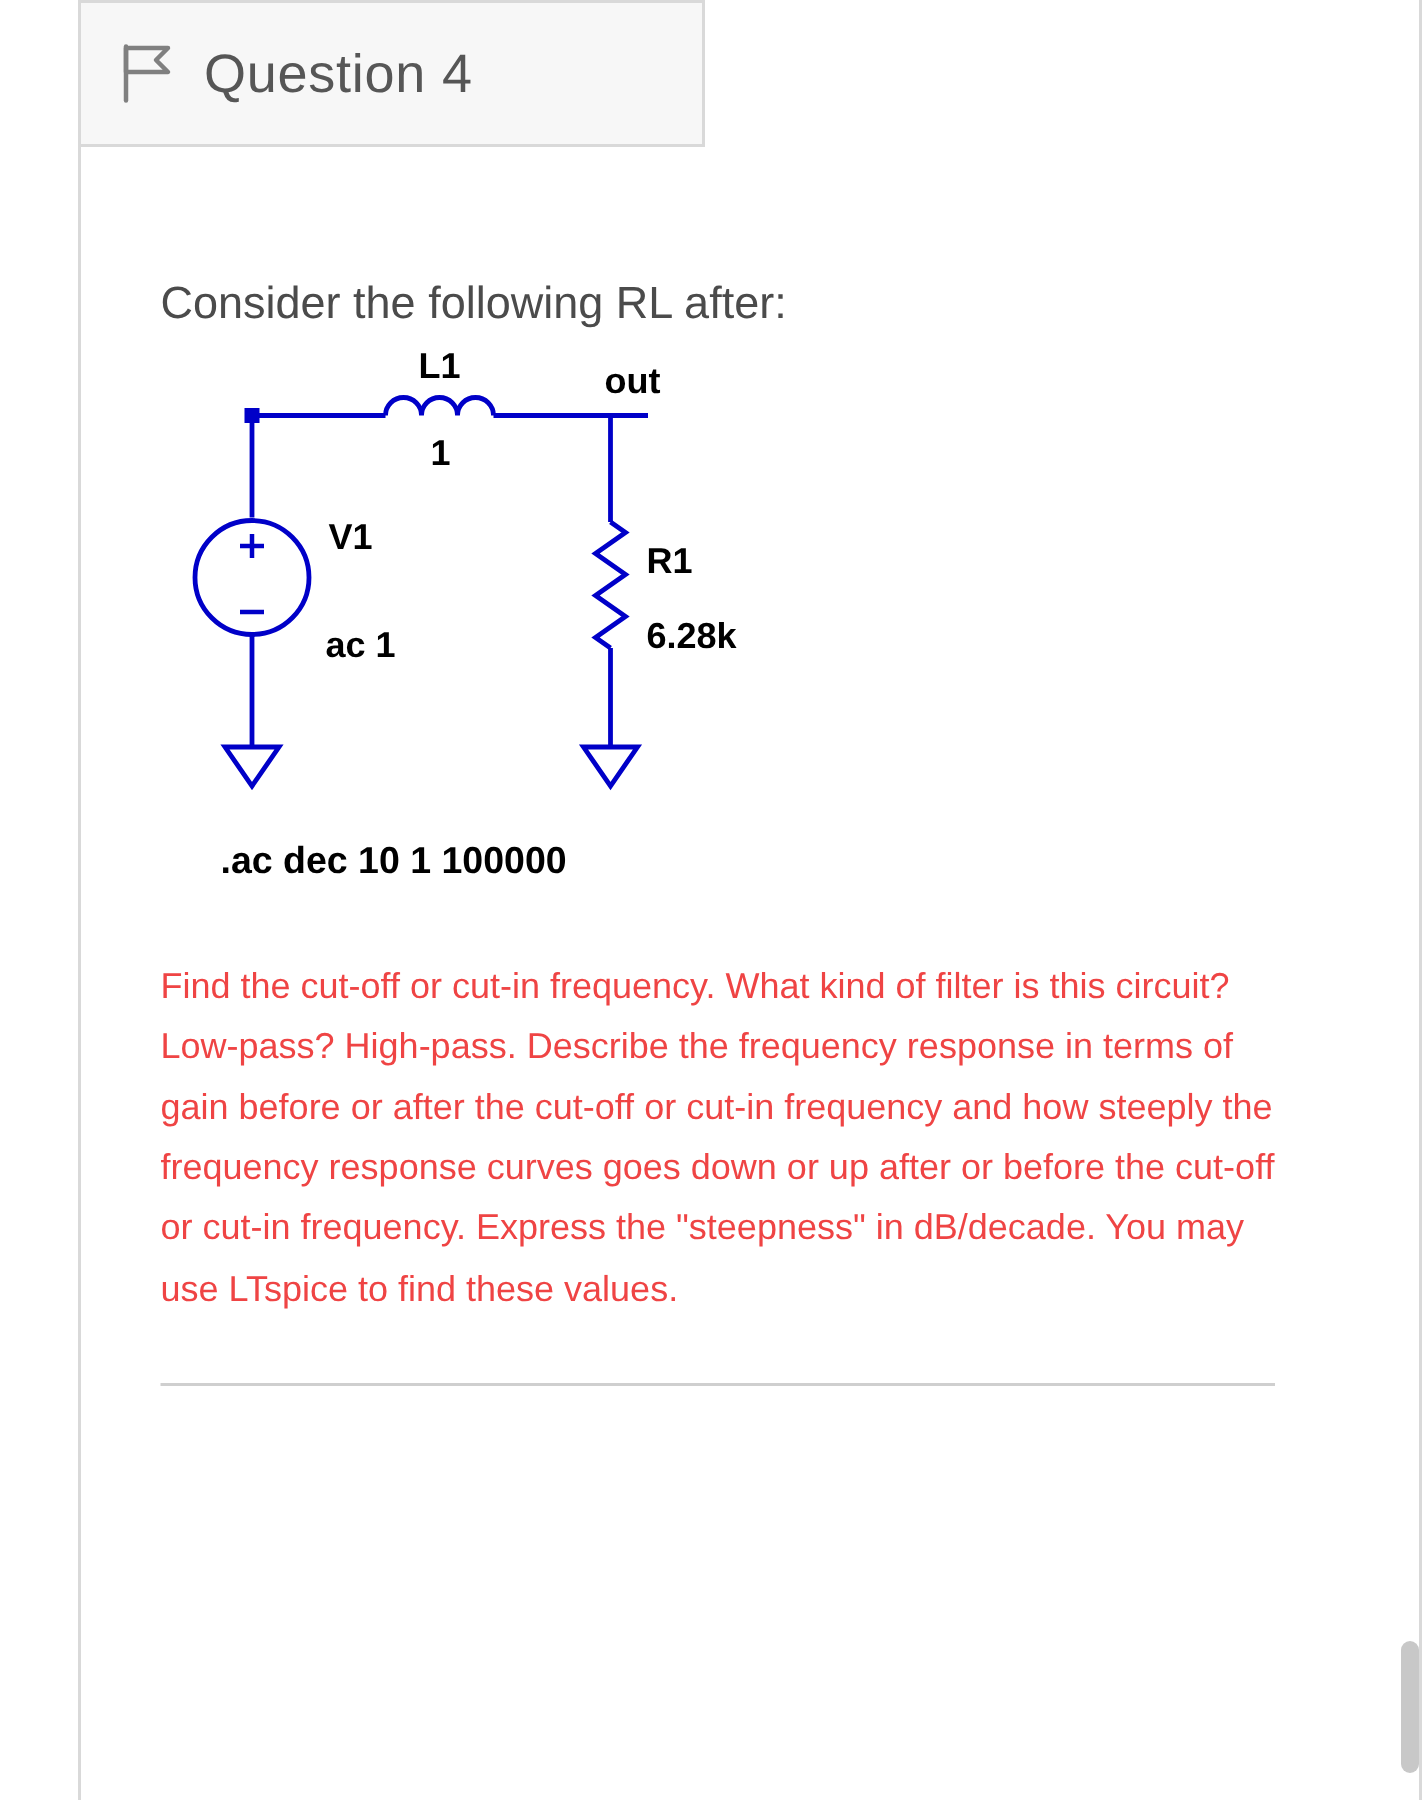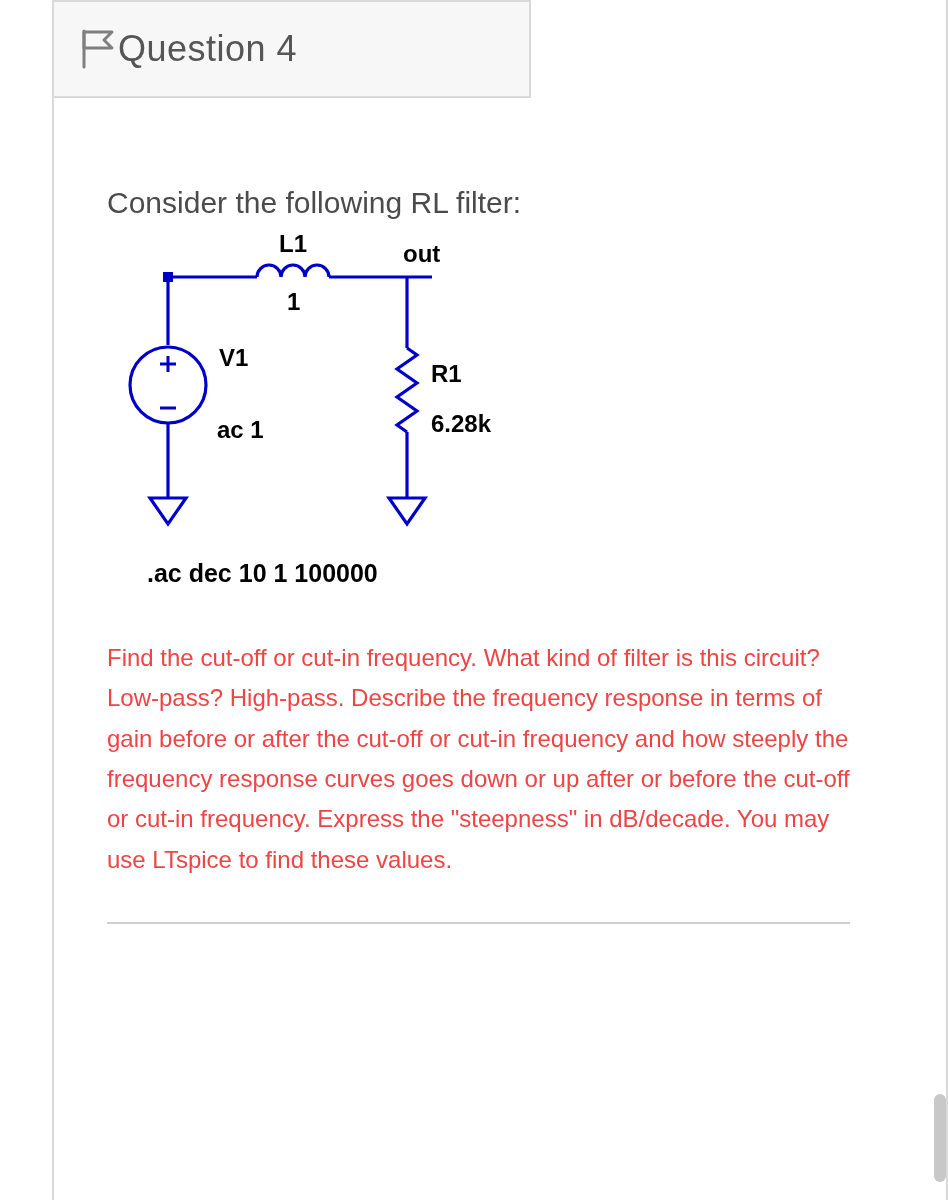--- a/index.html
+++ b/index.html
@@ -14,28 +14,29 @@
     position: relative;
     width: 948px;
     min-height: 1200px;
     box-sizing: border-box;
     border-right: 2px solid #d9d9d9;
   }
   .question-header {
     position: absolute;
     left: 52px;
     top: 0;
-    width: 479px;
+    width: 418px;
     height: 98px;
     background: #f7f7f7;
     border: 2px solid #d9d9d9;
     box-sizing: border-box;
     display: flex;
     align-items: center;
     padding-left: 24px;
+    gap: 18px;
   }
   .flag-icon svg {
     display: block;
   }
   .question-title {
     font-size: 36px;
     font-weight: 300;
     color: #565656;
     letter-spacing: 0.5px;
   }
@@ -107,21 +108,21 @@
       <svg width="40" height="44" viewBox="0 0 40 44">
         <path d="M6 4 L6 40" stroke="#808080" stroke-width="3" stroke-linecap="round" fill="none"></path>
         <path d="M6 5 L34 5 L26 13 L34 21 L6 21 Z" stroke="#808080" stroke-width="3" stroke-linejoin="round" fill="none"></path>
       </svg>
     </span>
     <span class="question-title">Question 4</span>
   </div>
 
   <div class="body-area">
 
-    <div class="intro-text">Consider the following RL filter:</div>
+    <div class="intro-text">Consider the following RL after:</div>
 
     <div class="circuit-wrap">
       <svg class="circuit-svg" viewBox="0 0 440 380">
 
         <rect x="56" y="42" width="10" height="10" fill="#0000c8"></rect>
 
         <path class="circuit-line" d="M61 115 L61 47 L150 47"></path>
 
         <path class="circuit-line" d="M150 47
           a12 12 0 0 1 24 0

